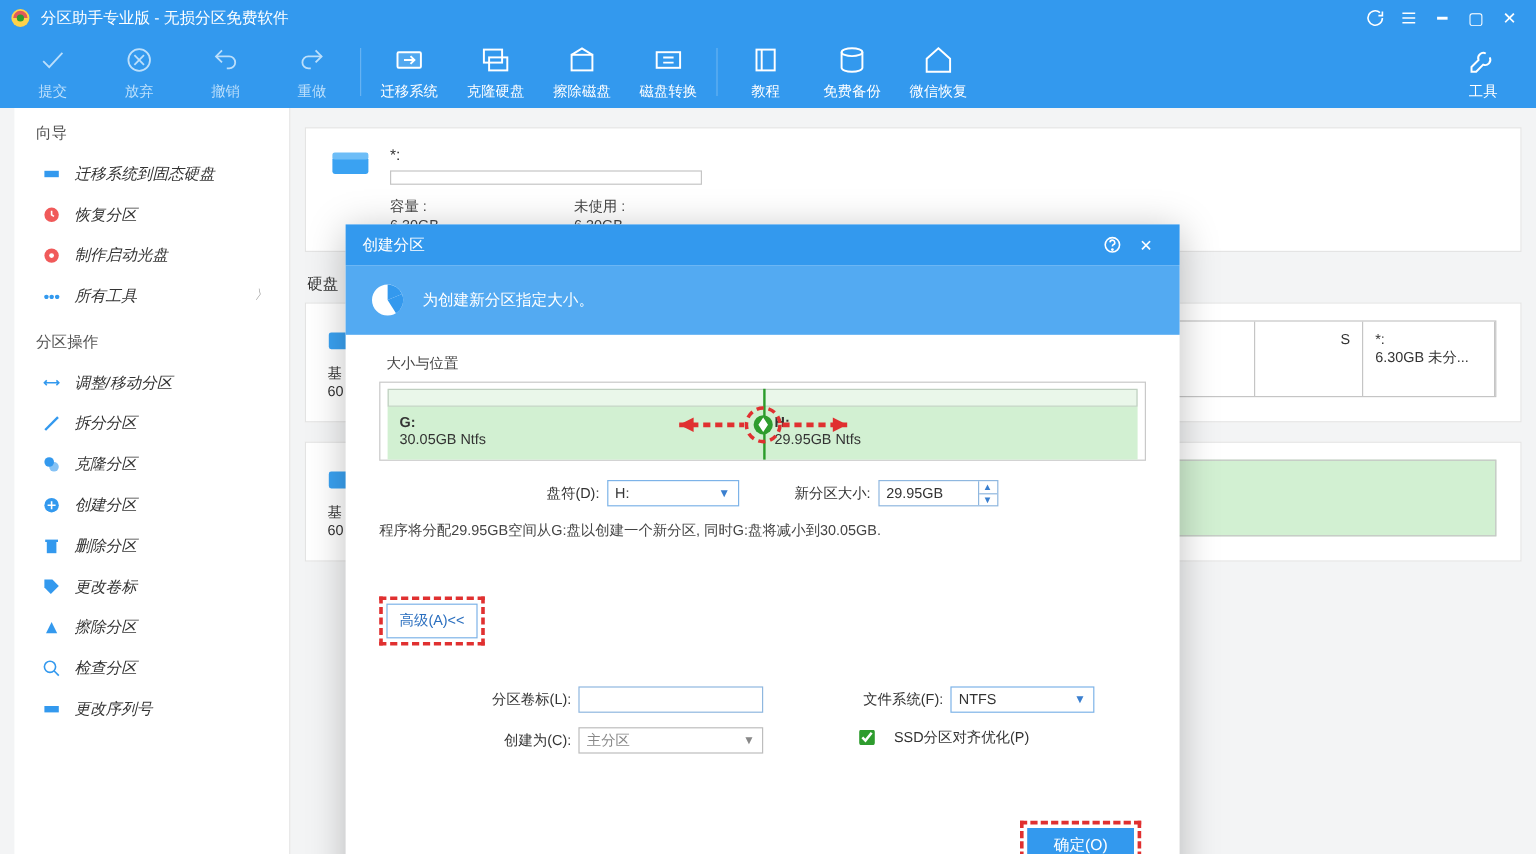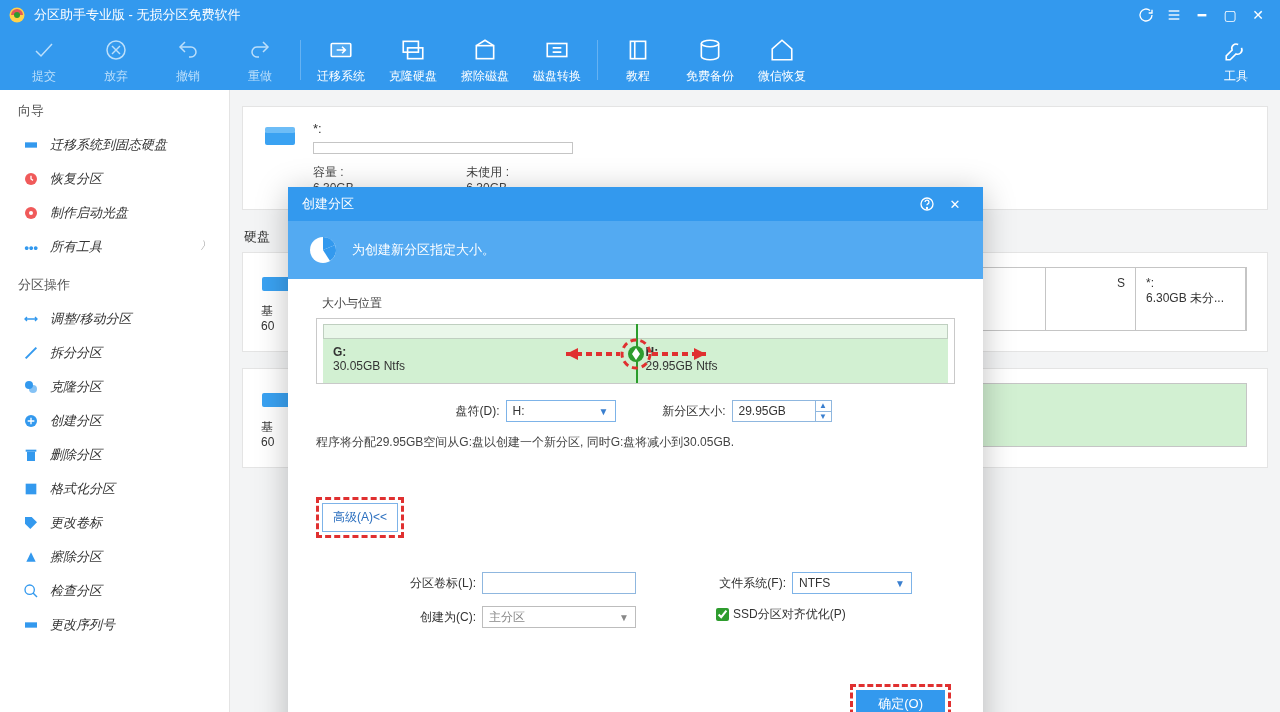--- a/index.html
+++ b/index.html
@@ -14,21 +14,21 @@
 
 .toolbar { height: 60px; background: #3399ee; display: flex; align-items: center; padding: 0 8px; }
 .tool-btn { width: 72px; height: 60px; display: flex; flex-direction: column; align-items: center; justify-content: center; color: #bcdffb; font-size: 12px; cursor: pointer; }
 .tool-btn.enabled { color: #fff; }
 .tool-btn .ticon { width: 28px; height: 28px; margin-bottom: 4px; display: flex; align-items: center; justify-content: center; }
 .tool-btn .ticon svg { stroke: currentColor; fill: none; stroke-width: 1.5; }
 .tool-sep { width: 1px; height: 40px; background: rgba(255,255,255,0.25); margin: 0 4px; }
 .toolbar .spacer { flex: 1; }
 
 
-.main { display: flex; height: calc(712px - 90px); background: #f3f4f5; }
+.main { display: flex; height: calc(712px - 90px); background: #f3f4f5; padding-left: 12px; }
 
 
 .sidebar { width: 230px; background: #fff; overflow-y: auto; border-right: 1px solid #e4e4e4; }
 .side-group-title { padding: 12px 18px 8px; color: #555; font-size: 13px; }
 .side-item { display: flex; padding: 8px 18px 8px 22px; font-size: 13px; color: #333; cursor: pointer; font-style: italic; }
 .side-item .sicon { width: 18px; height: 18px; margin-right: 10px; display: flex; align-items: center; justify-content: center; }
 .side-item .sicon svg { fill: #3399ee; }
 .side-item.accent .sicon svg { fill: #f05a5a; }
 .side-item .chev { margin-left: auto; color: #888; font-size: 11px; }
 
@@ -80,21 +80,21 @@
 .spinner .spins { position: absolute; right: 0; top: 0; bottom: 0; width: 16px; border-left: 1px solid #8fb7df; display: flex; flex-direction: column; }
 .spinner .spins div { flex: 1; display: flex; align-items: center; justify-content: center; font-size: 8px; color: #3a7fcf; cursor: pointer; }
 .spinner .spins div:first-child { border-bottom: 1px solid #8fb7df; }
 .textinput { border: 1px solid #8fb7df; height: 22px; width: 154px; padding: 0 6px; font-size: 12px; }
 
 .descline { font-size: 12px; color: #444; margin-top: 12px; }
 
 .adv-link { display: inline-block; border: 1px solid #7db3e8; padding: 5px 10px; font-size: 12px; color: #2b6fbf; cursor: pointer; background: #fff; }
 .red-dash { border: 3px dashed #e03030; padding: 3px; display: inline-block; }
 
-.checkbox-line { display: flex; align-items: center; font-size: 12px; gap: 4px; }
+.checkbox-line { display: flex; align-items: center; font-size: 12px; gap: 16px; }
 .checkbox-line input { accent-color: #2e9c2e; }
 
 .dlg-footer { display: flex; justify-content: flex-end; padding-right: 4px; margin-top: 56px; }
 .ok-btn { background: #3399ee; color: #fff; border: none; padding: 5px 22px; font-size: 13px; cursor: pointer; }
 
 </style>
 </head>
 <body>
 
 <div class="titlebar">
@@ -309,28 +309,20 @@
         <span>创建分区</span>
       </div>
     <div class="side-item">
         <span class="sicon">
           <svg width="16" height="16" viewBox="0 0 24 24">
             <rect x="6" y="7" width="12" height="14" fill="#3399ee"></rect>
             <rect x="4" y="4" width="16" height="3" fill="#3399ee"></rect>
           </svg>
         </span>
         <span>删除分区</span>
-      </div>
-    <div class="side-item">
-        <span class="sicon">
-          <svg width="16" height="16" viewBox="0 0 24 24">
-            <rect x="4" y="4" width="16" height="16" fill="#3399ee"></rect>
-          </svg>
-        </span>
-        <span>格式化分区</span>
       </div>
     <div class="side-item">
         <span class="sicon">
           <svg width="16" height="16" viewBox="0 0 24 24">
             <path d="M3 3h10l8 8-10 10-8-8z" fill="#3399ee"></path>
           </svg>
         </span>
         <span>更改卷标</span>
       </div>
     <div class="side-item">

